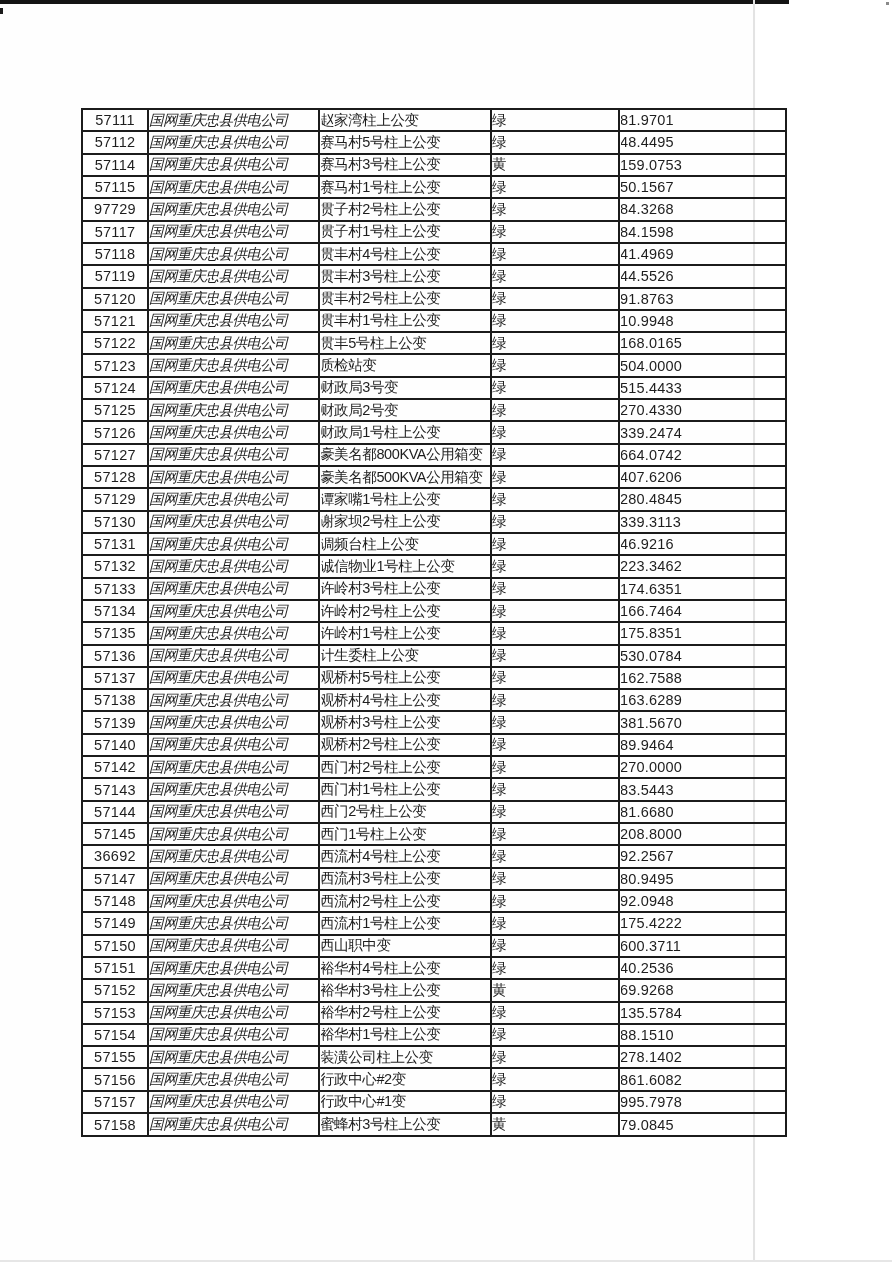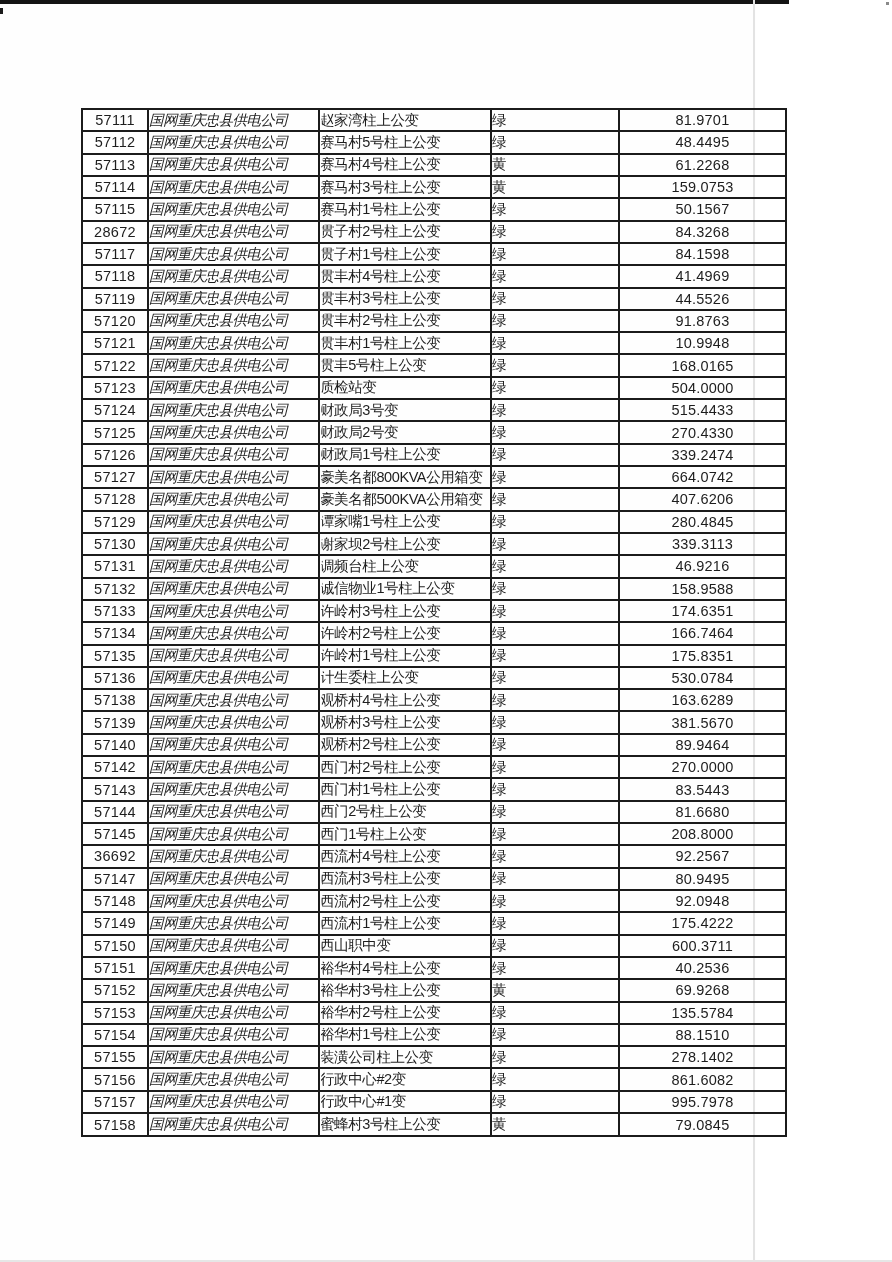--- a/index.html
+++ b/index.html
@@ -57,21 +57,21 @@
     color: #1d1d1d;
     white-space: nowrap;
     overflow: hidden;
     padding: 0;
     vertical-align: middle;
   }
   td.c-id    { width: 66px;  text-align: center; letter-spacing: 0.3px; }
   td.c-comp  { width: 171px; text-align: left; padding-left: 3px; letter-spacing: -0.6px; font-style: italic; }
   td.c-name  { width: 172px; text-align: left; padding-left: 4px; letter-spacing: -0.4px; border-radius: 10px; }
   td.c-stat  { width: 128px; text-align: left; padding-left: 5px; }
-  td.c-val   { width: 167px; text-align: center; letter-spacing: 0.2px; border-radius: 6px; }
+  td.c-val   { width: 167px; letter-spacing: 0.2px; border-radius: 6px; }
 </style>
 </head>
 <body>
 
 <div class="page">
   <div class="scan-top-bar"></div>
   <div class="scan-top-dot"></div>
   <div class="scan-left-mark"></div>
   <div class="scan-right-edge"></div>
   <div class="scan-bottom-edge"></div>
@@ -87,42 +87,35 @@
     <td class="c-val">81.9701</td>
   </tr>
           <tr>
     <td class="c-id">57112</td>
     <td class="c-comp">国网重庆忠县供电公司</td>
     <td class="c-name">赛马村5号柱上公变</td>
     <td class="c-stat">绿</td>
     <td class="c-val">48.4495</td>
   </tr>
           <tr>
-    <td class="c-id">57113</td>
-    <td class="c-comp">国网重庆忠县供电公司</td>
-    <td class="c-name">赛马村4号柱上公变</td>
-    <td class="c-stat">黄</td>
-    <td class="c-val">61.2268</td>
-  </tr>
-          <tr>
     <td class="c-id">57114</td>
     <td class="c-comp">国网重庆忠县供电公司</td>
     <td class="c-name">赛马村3号柱上公变</td>
     <td class="c-stat">黄</td>
     <td class="c-val">159.0753</td>
   </tr>
           <tr>
     <td class="c-id">57115</td>
     <td class="c-comp">国网重庆忠县供电公司</td>
     <td class="c-name">赛马村1号柱上公变</td>
     <td class="c-stat">绿</td>
     <td class="c-val">50.1567</td>
   </tr>
           <tr>
-    <td class="c-id">28672</td>
+    <td class="c-id">97729</td>
     <td class="c-comp">国网重庆忠县供电公司</td>
     <td class="c-name">贯子村2号柱上公变</td>
     <td class="c-stat">绿</td>
     <td class="c-val">84.3268</td>
   </tr>
           <tr>
     <td class="c-id">57117</td>
     <td class="c-comp">国网重庆忠县供电公司</td>
     <td class="c-name">贯子村1号柱上公变</td>
     <td class="c-stat">绿</td>
@@ -224,21 +217,21 @@
     <td class="c-comp">国网重庆忠县供电公司</td>
     <td class="c-name">调频台柱上公变</td>
     <td class="c-stat">绿</td>
     <td class="c-val">46.9216</td>
   </tr>
           <tr>
     <td class="c-id">57132</td>
     <td class="c-comp">国网重庆忠县供电公司</td>
     <td class="c-name">诚信物业1号柱上公变</td>
     <td class="c-stat">绿</td>
-    <td class="c-val">158.9588</td>
+    <td class="c-val">223.3462</td>
   </tr>
           <tr>
     <td class="c-id">57133</td>
     <td class="c-comp">国网重庆忠县供电公司</td>
     <td class="c-name">许岭村3号柱上公变</td>
     <td class="c-stat">绿</td>
     <td class="c-val">174.6351</td>
   </tr>
           <tr>
     <td class="c-id">57134</td>
@@ -253,20 +246,27 @@
     <td class="c-name">许岭村1号柱上公变</td>
     <td class="c-stat">绿</td>
     <td class="c-val">175.8351</td>
   </tr>
           <tr>
     <td class="c-id">57136</td>
     <td class="c-comp">国网重庆忠县供电公司</td>
     <td class="c-name">计生委柱上公变</td>
     <td class="c-stat">绿</td>
     <td class="c-val">530.0784</td>
+  </tr>
+          <tr>
+    <td class="c-id">57137</td>
+    <td class="c-comp">国网重庆忠县供电公司</td>
+    <td class="c-name">观桥村5号柱上公变</td>
+    <td class="c-stat">绿</td>
+    <td class="c-val">162.7588</td>
   </tr>
           <tr>
     <td class="c-id">57138</td>
     <td class="c-comp">国网重庆忠县供电公司</td>
     <td class="c-name">观桥村4号柱上公变</td>
     <td class="c-stat">绿</td>
     <td class="c-val">163.6289</td>
   </tr>
           <tr>
     <td class="c-id">57139</td>

